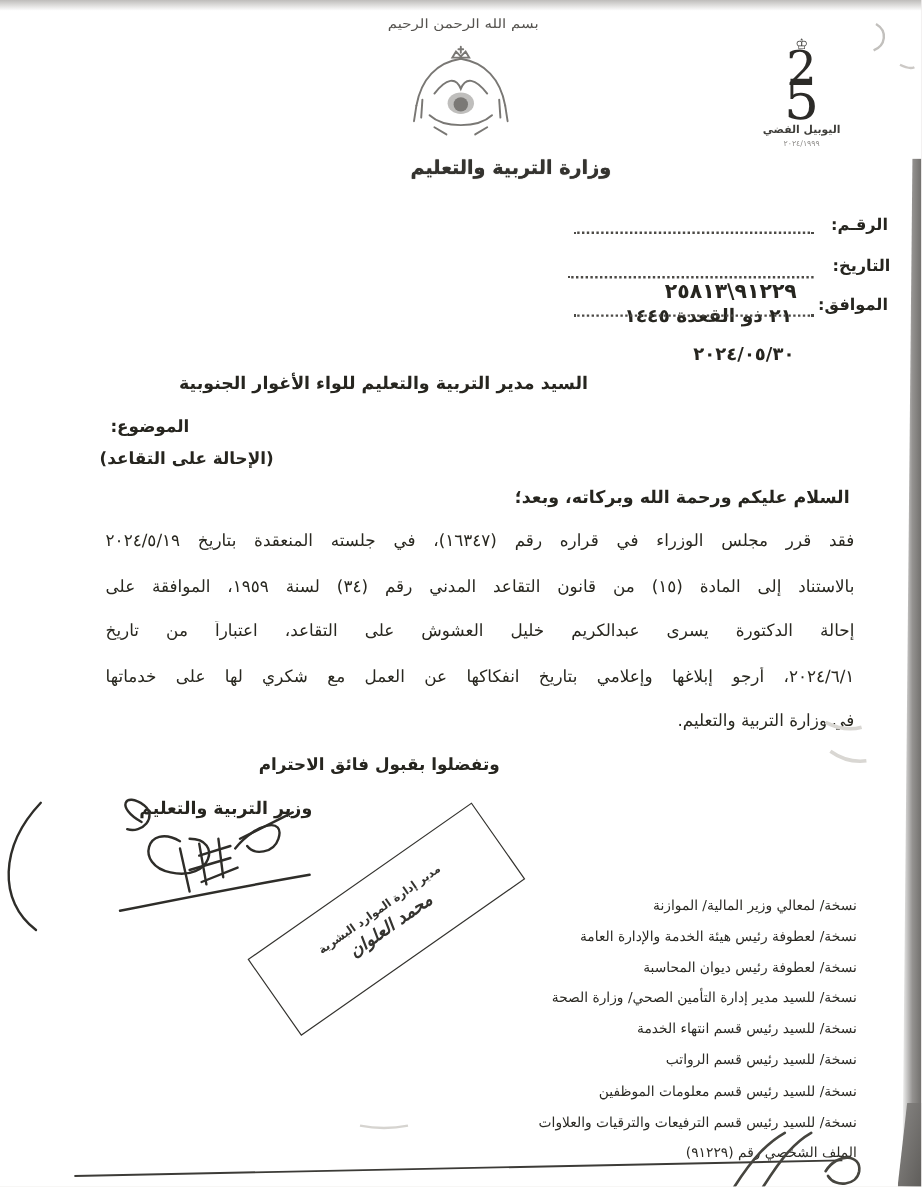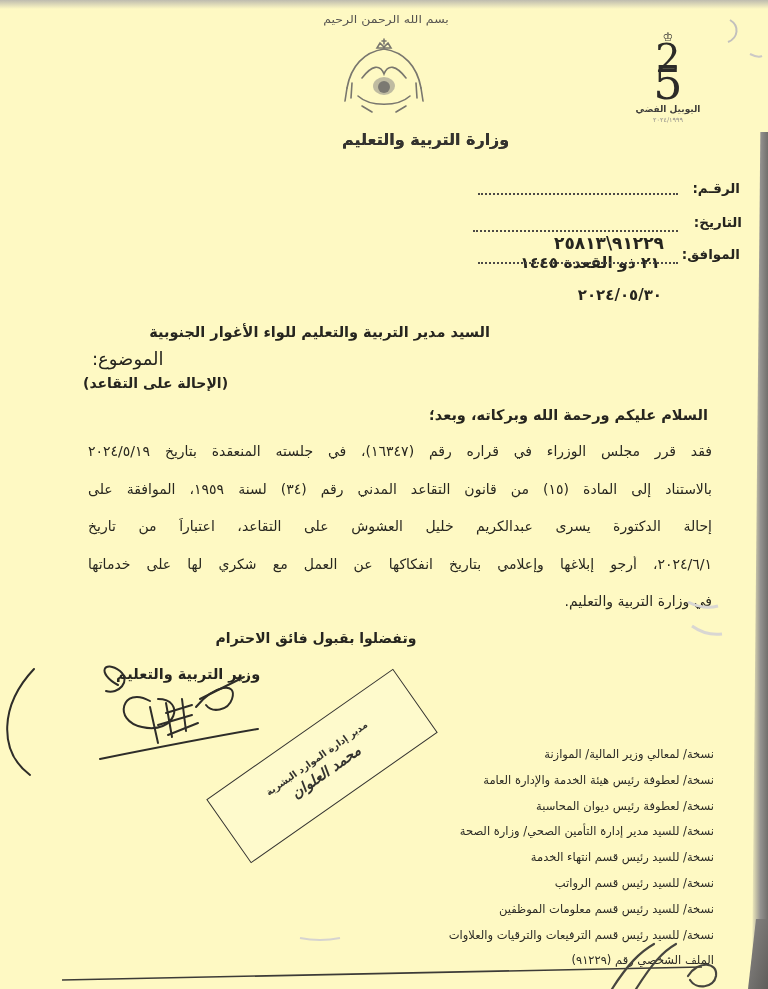--- a/index.html
+++ b/index.html
@@ -1,18 +1,18 @@
 <!DOCTYPE html>
 <html lang="ar"><head>
 <meta charset="utf-8">
 <style>
   html,body{margin:0;padding:0;background:#e9e7e4;}
   .page{
     position:relative;width:768px;height:989px;margin:0 auto;
-    background:#fef9c3;overflow:hidden;
+    background:#ffffff;overflow:hidden;
     font-family:"DejaVu Sans",sans-serif;color:#26251f;
   }
   .abs{position:absolute;}
   .nowrap{white-space:nowrap;}
   .ltr{direction:ltr;unicode-bidi:bidi-override;display:inline-block;}
   
   .edge-top{left:0;top:0;width:768px;height:9px;
     background:linear-gradient(#aeaca9,rgba(255,255,255,0));opacity:.8;}
   .edge-right{right:0;top:132px;width:17px;height:857px;
     background:linear-gradient(to right,rgba(130,128,125,0) 0%,#949290 55%,#716f6c 100%);
@@ -29,23 +29,23 @@
   .jubilee .crown{font-size:12px;line-height:10px;color:#3a3936;}
   .jubilee .two{font-family:"DejaVu Serif",serif;font-size:40px;line-height:32px;}
   .jubilee .five{font-family:"DejaVu Serif",serif;font-size:46px;line-height:34px;margin-top:-8px;}
   .jubilee .jl{font-size:9px;font-weight:bold;margin-top:4px;color:#3f3e3a;}
   .jubilee .jy{font-size:6.5px;color:#8f8d8a;letter-spacing:1px;margin-top:2px;}
   
   .ref-label{font-size:13.5px;font-weight:bold;direction:rtl;}
   .leader{border-bottom:2px dotted #4c4a46;height:1px;}
   .ref-value{font-weight:bold;direction:rtl;margin-top:36px;}
   
-  .addressee{left:160px;top:324px;width:330px;text-align:center;
+  .addressee{left:160px;top:312px;width:330px;text-align:center;
     font-size:14.5px;font-weight:bold;direction:rtl;}
-  .subject-label{left:92px;top:348px;font-size:18px;font-weight:normal;direction:rtl;}
+  .subject-label{left:92px;top:348px;font-size:14px;font-weight:bold;direction:rtl;}
   .subject-value{left:83px;top:375px;font-size:14px;font-weight:bold;direction:rtl;}
   .salutation{right:60px;top:407px;font-size:14.5px;font-weight:bold;direction:rtl;}
   .body-block{left:88px;top:443px;width:624px;direction:rtl;font-size:14px;color:#28271f;}
   .body-line{height:37.5px;text-align:justify;text-align-last:justify;overflow:hidden;}
   .body-line.last{text-align-last:right;}
   .closing{left:196px;top:630px;width:240px;text-align:center;
     font-size:14px;font-weight:bold;direction:rtl;}
   .minister-title{left:116px;top:666px;font-size:14.5px;font-weight:bold;direction:rtl;}
   
   .stamp{left:208px;top:727px;width:226px;height:76px;

